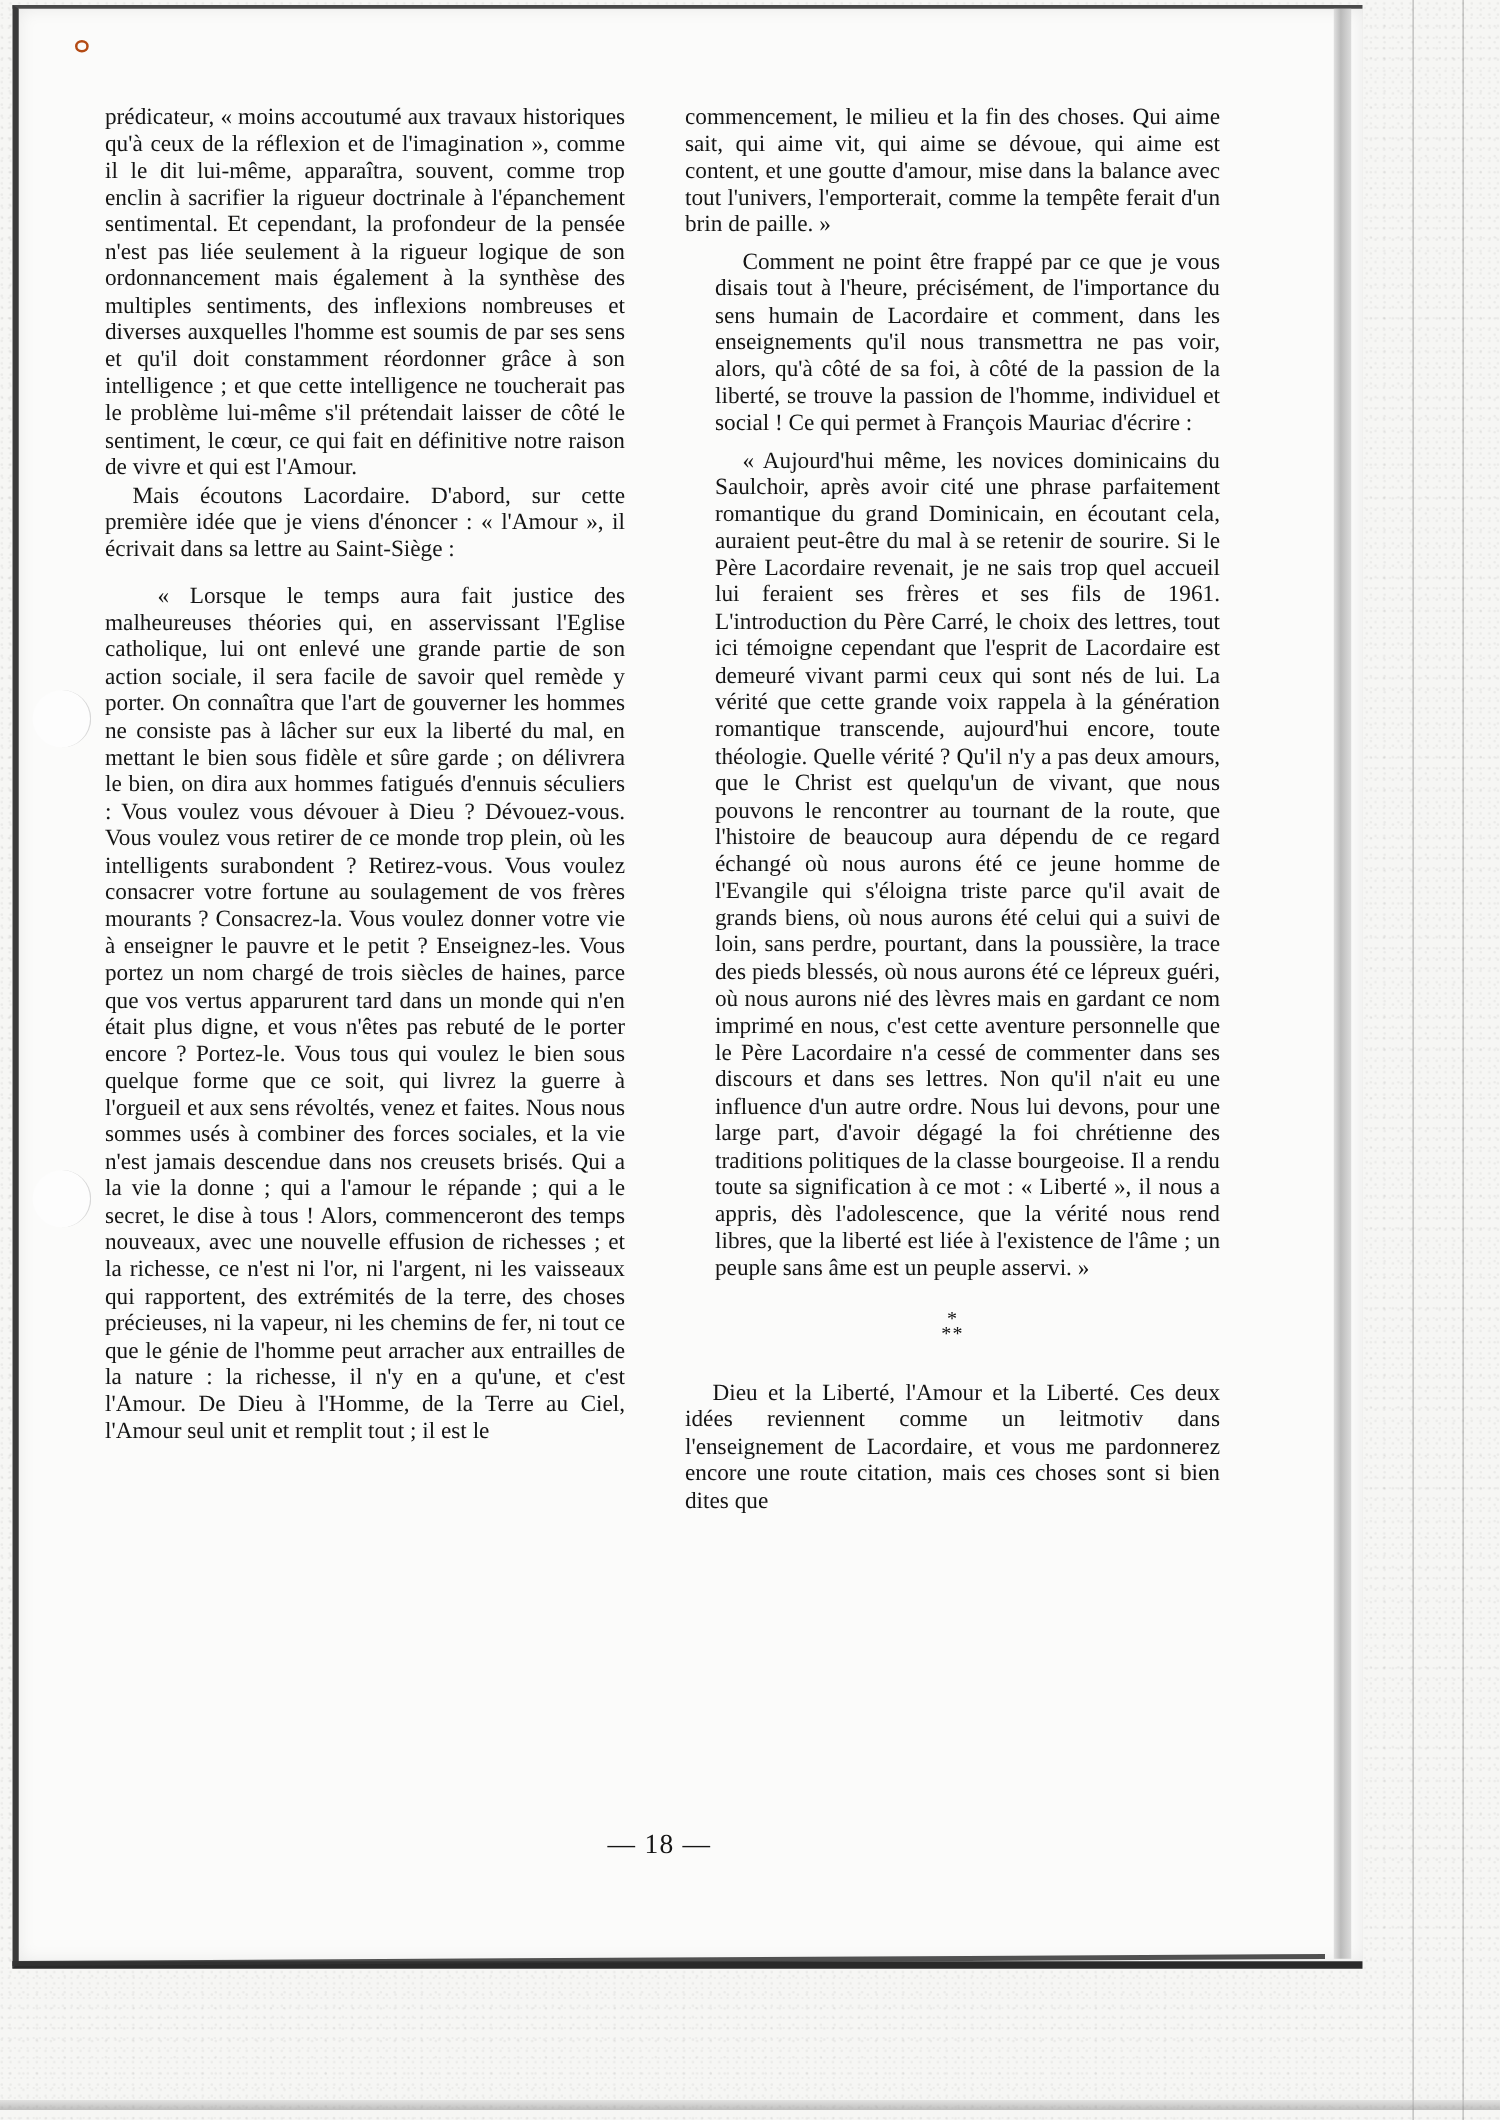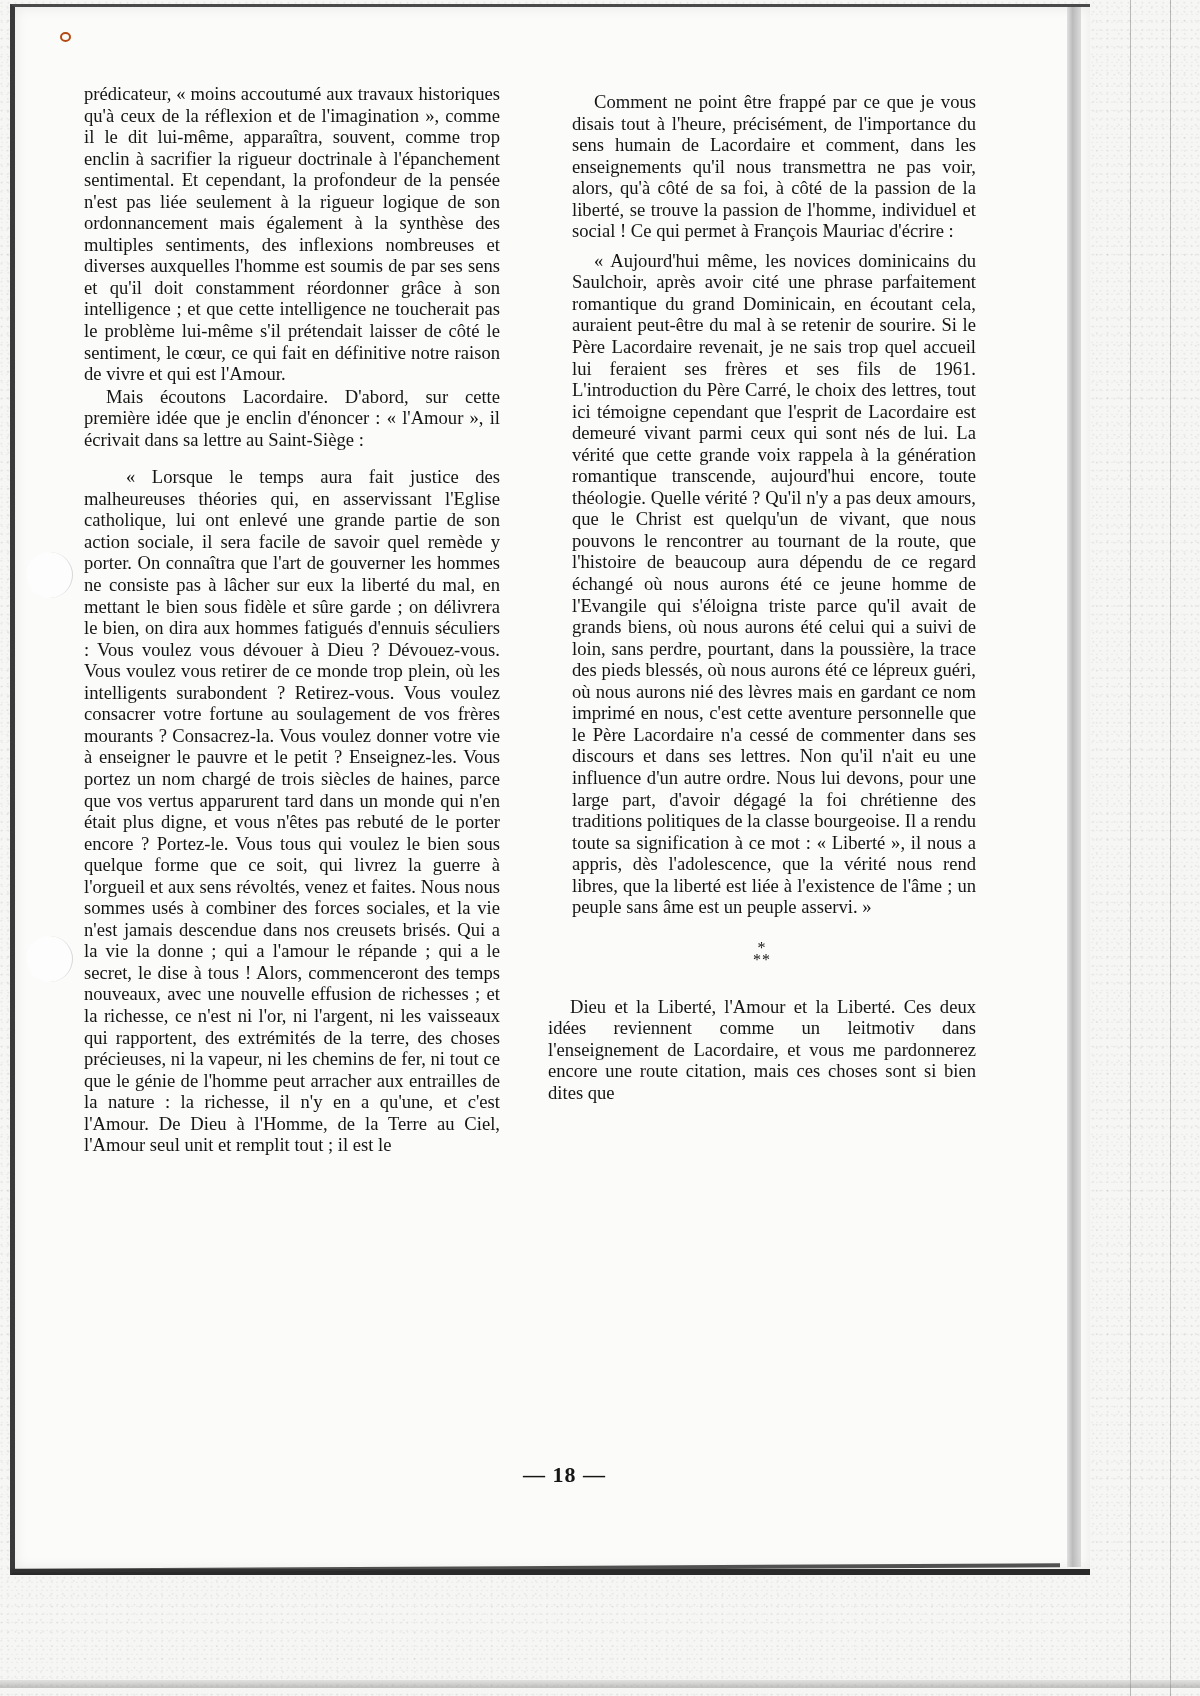--- a/index.html
+++ b/index.html
@@ -64,21 +64,21 @@
     .column p.indent { text-indent: 22px; margin-top: 1px; }
     .column p.quote-indent { text-indent: 42px; margin-top: 16px; }
     .column p.spaced { margin-top: 8px; margin-left: 24px; }
     .asterism {
       text-align: center; font-size: 16px; line-height: 12px;
       margin: 24px 0 30px 0; letter-spacing: 1px;
     }
     .asterism span { display: block; }
     .page-number {
       position: absolute; left: 486px; top: 1462px; width: 120px;
-      text-align: right; font-size: 22px; font-weight: bold;
+      text-align: left; font-size: 22px; font-weight: normal;
       letter-spacing: 1px;
     }
   </style>
 </head>
 <body>
 
 <div class="speckle"></div>
 <div class="fold-line" style="left: 1130px;"></div>
 <div class="fold-line" style="left: 1170px;"></div>
 
@@ -86,25 +86,26 @@
   <div class="page-right-edge"></div>
 </div>
 <div class="binding-line"></div>
 <div class="bottom-edge"></div>
 <div class="stain"></div>
 <div class="punch" style="top: 552px;"></div>
 <div class="punch" style="top: 936px;"></div>
 
 <div class="column col-left">
   <p>prédicateur, « moins accoutumé aux travaux historiques qu'à ceux de la réflexion et de l'imagination », comme il le dit lui-même, apparaîtra, souvent, comme trop enclin à sacrifier la rigueur doctrinale à l'épanchement sentimental. Et cependant, la profondeur de la pensée n'est pas liée seulement à la rigueur logique de son ordonnancement mais également à la synthèse des multiples sentiments, des inflexions nombreuses et diverses auxquelles l'homme est soumis de par ses sens et qu'il doit constamment réordonner grâce à son intelligence ; et que cette intelligence ne toucherait pas le problème lui-même s'il prétendait laisser de côté le sentiment, le cœur, ce qui fait en définitive notre raison de vivre et qui est l'Amour.</p>
-  <p class="indent">Mais écoutons Lacordaire. D'abord, sur cette première idée que je enclin d'énoncer : « l'Amour », il écrivait dans sa lettre au Saint-Siège :</p>
+  <p class="indent">Mais écoutons Lacordaire. D'abord, sur cette première idée que je viens d'énoncer : « l'Amour », il écrivait dans sa lettre au Saint-Siège :</p>
   <p class="quote-indent">« Lorsque le temps aura fait justice des malheureuses théories qui, en asservissant l'Eglise catholique, lui ont enlevé une grande partie de son action sociale, il sera facile de savoir quel remède y porter. On connaîtra que l'art de gouverner les hommes ne consiste pas à lâcher sur eux la liberté du mal, en mettant le bien sous fidèle et sûre garde ; on délivrera le bien, on dira aux hommes fatigués d'ennuis séculiers : Vous voulez vous dévouer à Dieu ? Dévouez-vous. Vous voulez vous retirer de ce monde trop plein, où les intelligents surabondent ? Retirez-vous. Vous voulez consacrer votre fortune au soulagement de vos frères mourants ? Consacrez-la. Vous voulez donner votre vie à enseigner le pauvre et le petit ? Enseignez-les. Vous portez un nom chargé de trois siècles de haines, parce que vos vertus apparurent tard dans un monde qui n'en était plus digne, et vous n'êtes pas rebuté de le porter encore ? Portez-le. Vous tous qui voulez le bien sous quelque forme que ce soit, qui livrez la guerre à l'orgueil et aux sens révoltés, venez et faites. Nous nous sommes usés à combiner des forces sociales, et la vie n'est jamais descendue dans nos creusets brisés. Qui a la vie la donne ; qui a l'amour le répande ; qui a le secret, le dise à tous ! Alors, commenceront des temps nouveaux, avec une nouvelle effusion de richesses ; et la richesse, ce n'est ni l'or, ni l'argent, ni les vaisseaux qui rapportent, des extrémités de la terre, des choses précieuses, ni la vapeur, ni les chemins de fer, ni tout ce que le génie de l'homme peut arracher aux entrailles de la nature : la richesse, il n'y en a qu'une, et c'est l'Amour. De Dieu à l'Homme, de la Terre au Ciel, l'Amour seul unit et remplit tout ; il est le</p>
 </div>
 
 <div class="column col-right">
+  <p>commencement, le milieu et la fin des choses. Qui aime sait, qui aime vit, qui aime se dévoue, qui aime est content, et une goutte d'amour, mise dans la balance avec tout l'univers, l'emporterait, comme la tempête ferait d'un brin de paille. »</p>
   <p class="indent spaced">Comment ne point être frappé par ce que je vous disais tout à l'heure, précisément, de l'importance du sens humain de Lacordaire et comment, dans les enseignements qu'il nous transmettra ne pas voir, alors, qu'à côté de sa foi, à côté de la passion de la liberté, se trouve la passion de l'homme, individuel et social ! Ce qui permet à François Mauriac d'écrire :</p>
   <p class="indent spaced">« Aujourd'hui même, les novices dominicains du Saulchoir, après avoir cité une phrase parfaitement romantique du grand Dominicain, en écoutant cela, auraient peut-être du mal à se retenir de sourire. Si le Père Lacordaire revenait, je ne sais trop quel accueil lui feraient ses frères et ses fils de 1961. L'introduction du Père Carré, le choix des lettres, tout ici témoigne cependant que l'esprit de Lacordaire est demeuré vivant parmi ceux qui sont nés de lui. La vérité que cette grande voix rappela à la génération romantique transcende, aujourd'hui encore, toute théologie. Quelle vérité ? Qu'il n'y a pas deux amours, que le Christ est quelqu'un de vivant, que nous pouvons le rencontrer au tournant de la route, que l'histoire de beaucoup aura dépendu de ce regard échangé où nous aurons été ce jeune homme de l'Evangile qui s'éloigna triste parce qu'il avait de grands biens, où nous aurons été celui qui a suivi de loin, sans perdre, pourtant, dans la poussière, la trace des pieds blessés, où nous aurons été ce lépreux guéri, où nous aurons nié des lèvres mais en gardant ce nom imprimé en nous, c'est cette aventure personnelle que le Père Lacordaire n'a cessé de commenter dans ses discours et dans ses lettres. Non qu'il n'ait eu une influence d'un autre ordre. Nous lui devons, pour une large part, d'avoir dégagé la foi chrétienne des traditions politiques de la classe bourgeoise. Il a rendu toute sa signification à ce mot : « Liberté », il nous a appris, dès l'adolescence, que la vérité nous rend libres, que la liberté est liée à l'existence de l'âme ; un peuple sans âme est un peuple asservi. »</p>
   <div class="asterism">
     <span>*</span>
     <span>**</span>
   </div>
   <p class="indent">Dieu et la Liberté, l'Amour et la Liberté. Ces deux idées reviennent comme un leitmotiv dans l'enseignement de Lacordaire, et vous me pardonnerez encore une route citation, mais ces choses sont si bien dites que</p>
 </div>
 
 <div class="page-number">— 18 —</div>

